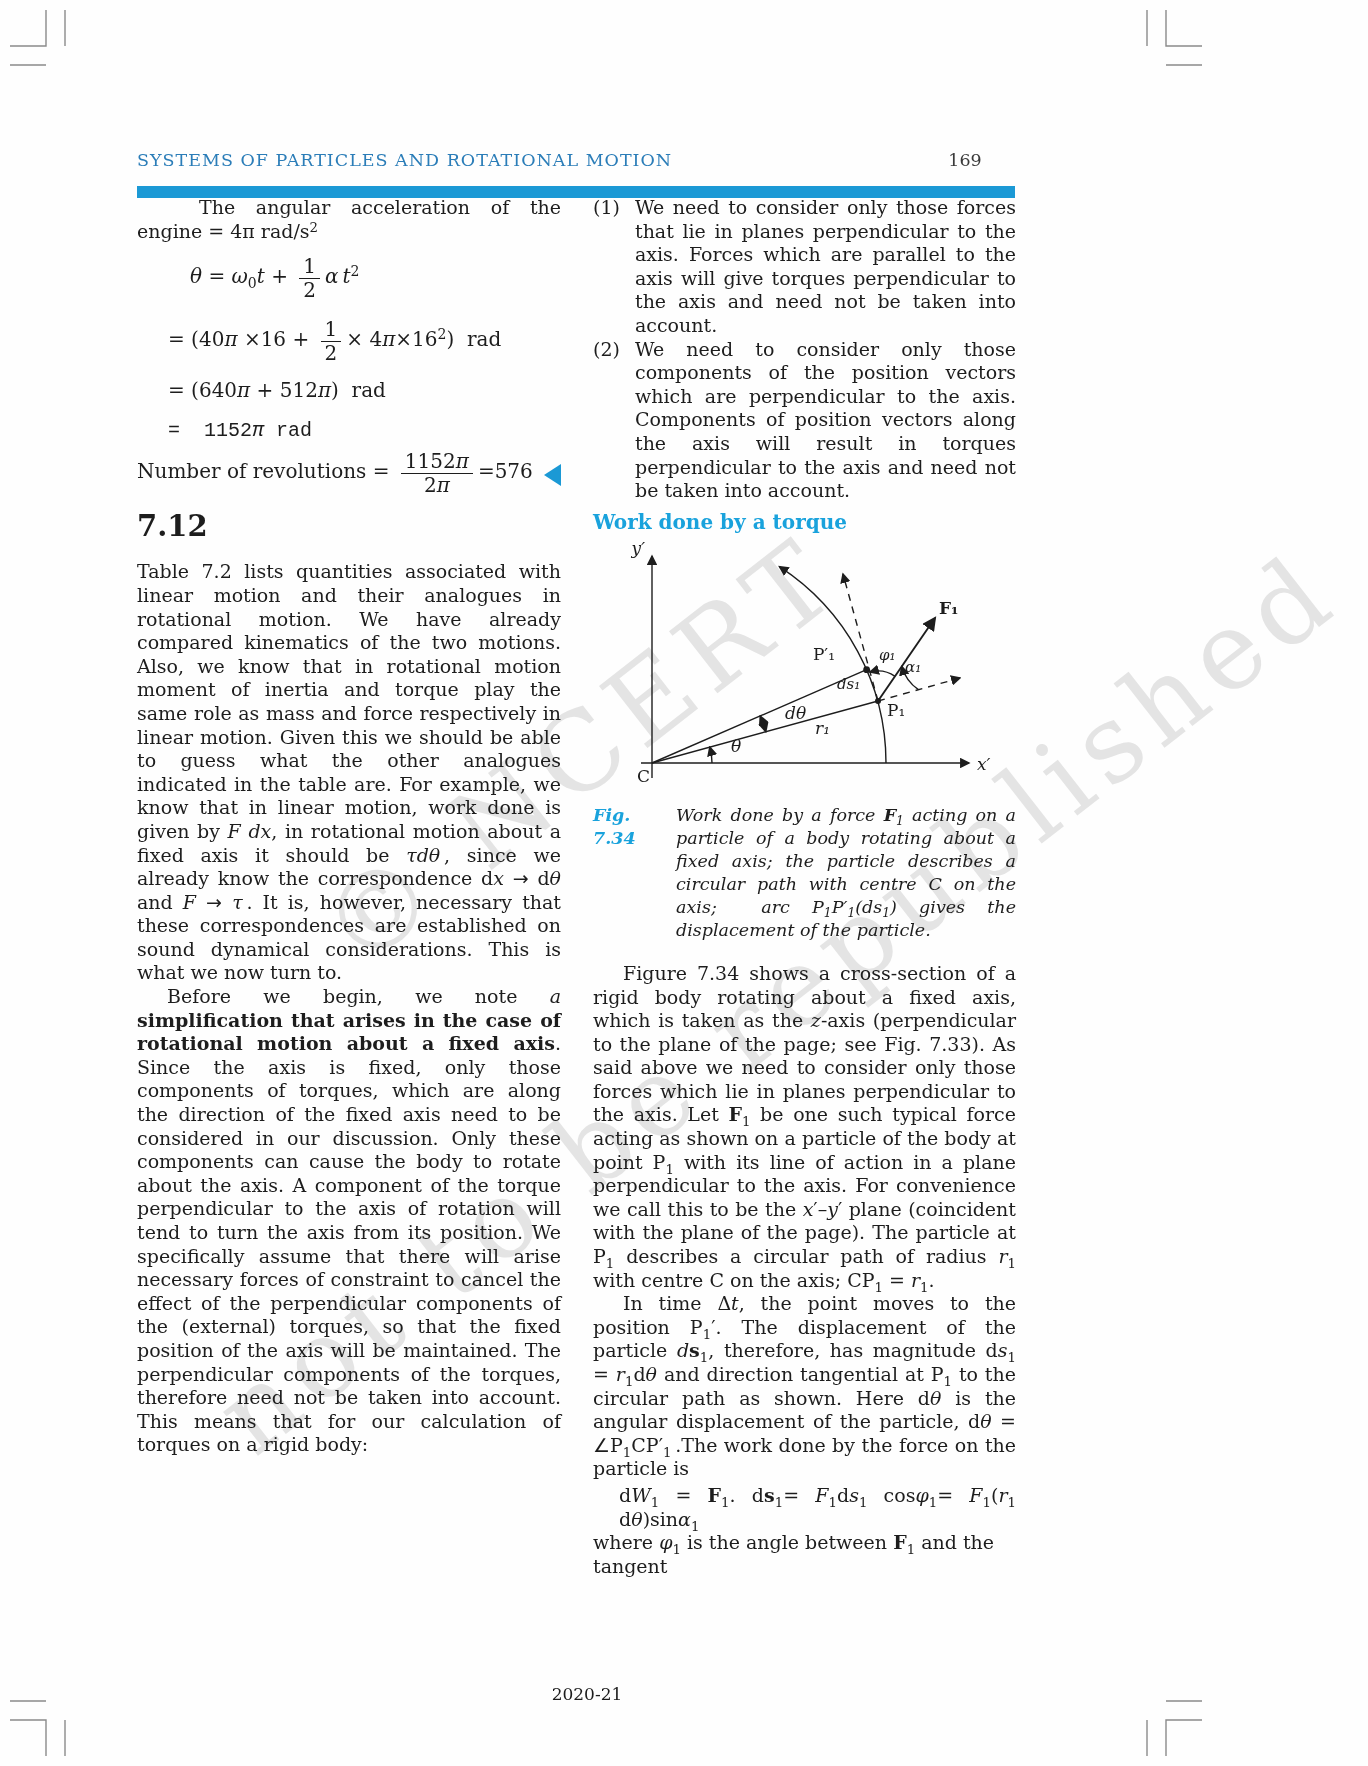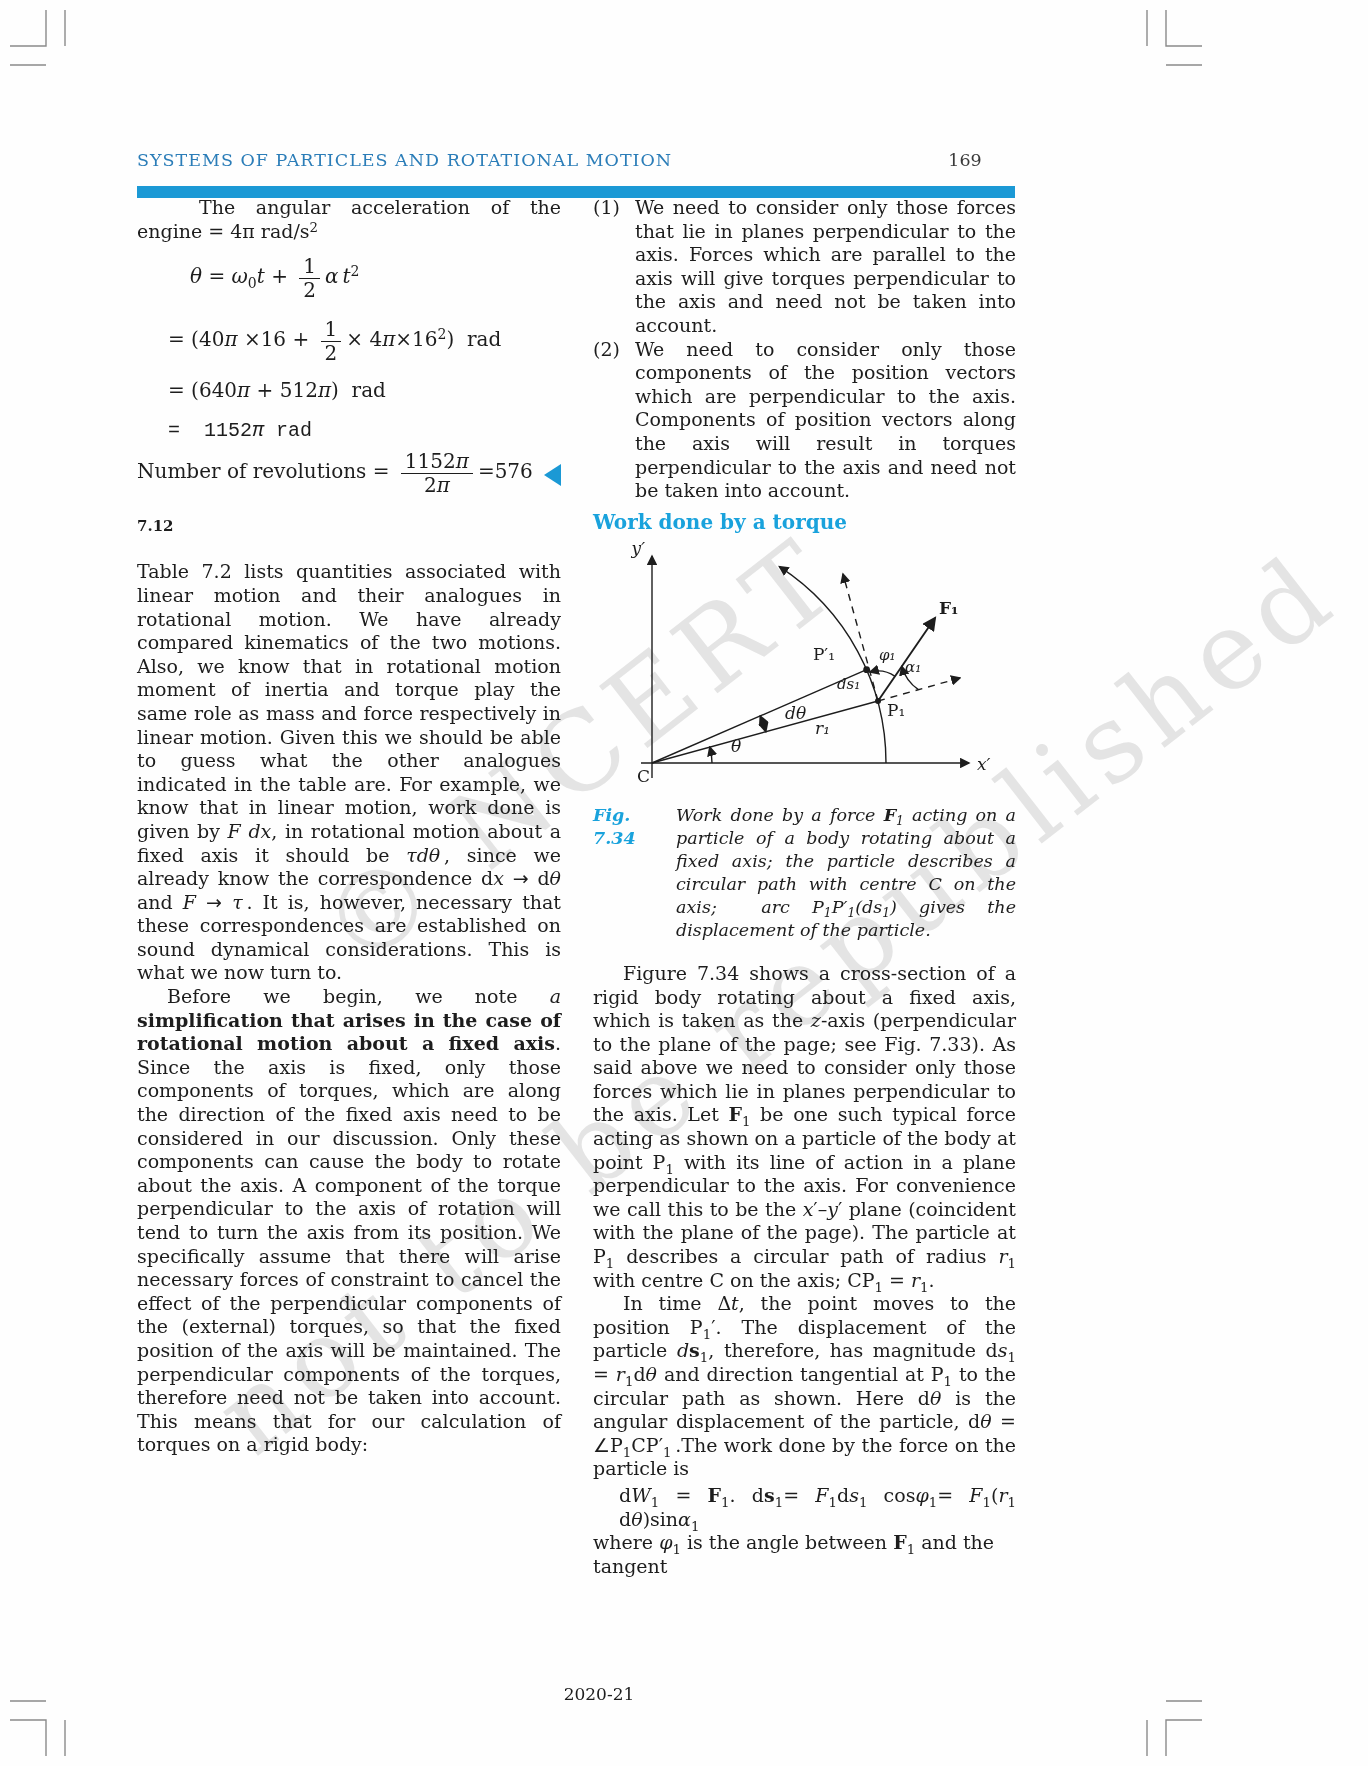--- a/index.html
+++ b/index.html
@@ -12,42 +12,42 @@
   
   .cm{position:absolute;width:56px;height:56px;z-index:2;}
   .cm svg{display:block;}
   .cm.tr{transform:scaleX(-1);} .cm.bl{transform:scaleY(-1);} .cm.br{transform:scale(-1,-1);}
   
   .hdr-title{position:absolute;left:137px;top:150px;font-size:17.5px;letter-spacing:1px;
     color:#2b7db8;z-index:1;}
   .hdr-page{position:absolute;left:915px;top:150px;width:100px;text-align:center;
     font-size:17.5px;color:#3a3a3a;z-index:1;}
   .hdr-bar{position:absolute;left:137px;top:186px;width:878px;height:12px;background:#1b99d5;z-index:1;}
-  .footer{position:absolute;left:0;top:1684px;width:1174px;text-align:center;font-size:17px;z-index:1;margin-left:12px;}
+  .footer{position:absolute;left:0;top:1684px;width:1174px;text-align:center;font-size:17px;z-index:1;}
   
   .col{position:absolute;top:196px;font-size:19px;line-height:23.6px;text-align:justify;z-index:1;}
   .col-left{left:137px;width:424px;}
   .col-right{left:593px;width:423px;}
   p{margin:0;}
   .ind60{text-indent:62px;} .ind30{text-indent:30px;}
   sub{font-size:70%;vertical-align:-0.35em;line-height:0;}
   sup{font-size:70%;vertical-align:0.45em;line-height:0;}
   .sym{font-family:"DejaVu Sans","Liberation Sans",sans-serif;}
   
   .eq{font-size:20px;font-style:normal;margin-top:12px;}
   .eq-i1{margin-left:53px;} .eq-i2{margin-left:31px;}
   .frac{display:inline-block;vertical-align:-0.72em;text-align:center;margin:0 5px;line-height:1.15;}
   .frac .num{display:block;border-bottom:1.5px solid #1d1d1d;padding:0 4px;}
   .frac .den{display:block;}
   .rev-line{position:relative;margin-top:8px;font-size:20px;}
   .tri{position:absolute;right:0;top:14px;width:0;height:0;
        border-top:11px solid transparent;border-bottom:11px solid transparent;
        border-right:17px solid #1b99d5;}
   
-  .sec-head{display:flex;margin-top:16px;font-weight:bold;font-size:15px;line-height:27px;color:#19a2dc;text-align:left;}
+  .sec-head{display:flex;margin-top:16px;font-weight:bold;font-size:29px;line-height:27px;color:#19a2dc;text-align:left;}
   .sec-num{width:56px;color:#1d1d1d;flex:none;}
   .sub-head{margin-top:8px;font-weight:bold;font-size:20px;color:#19a2dc;text-align:left;} .mt12{margin-top:20px;}
   
   .num-item{display:flex;}
   .num-item .marker{width:42px;flex:none;}
   .num-item .itxt{flex:1;text-align:justify;}
   
   .figure{margin-top:2px;}
   .caption{display:flex;margin-top:4px;font-size:17.5px;line-height:23px;}
   .caption .fig-label{width:83px;flex:none;color:#19a2dc;font-weight:bold;font-style:italic;}

